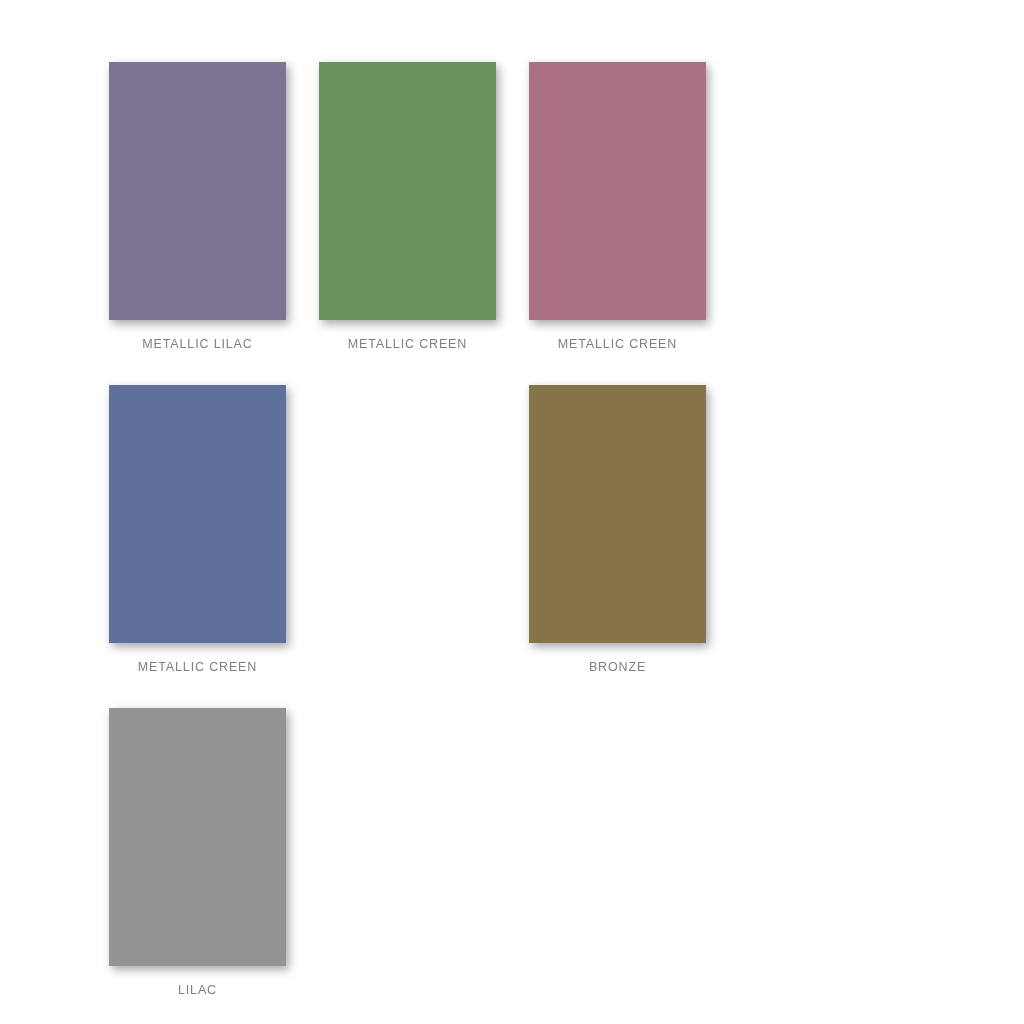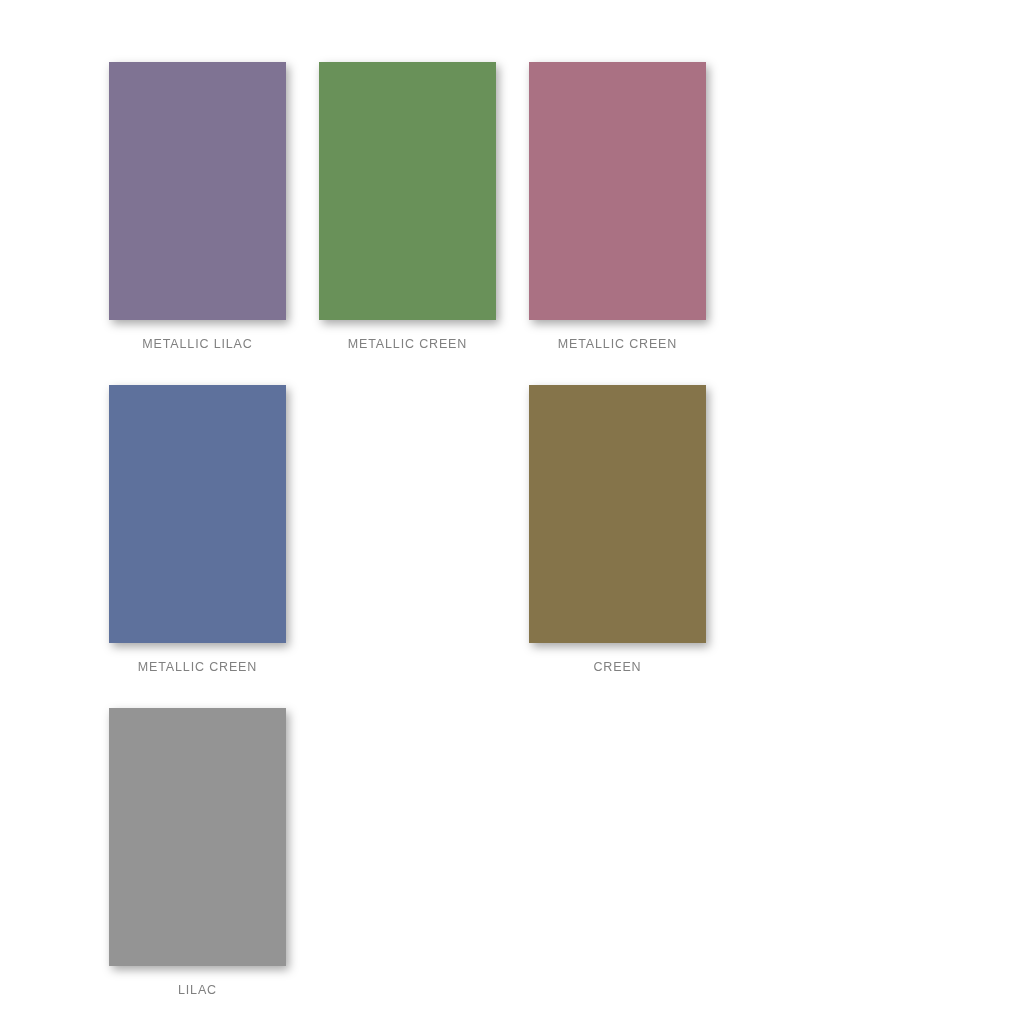--- a/index.html
+++ b/index.html
@@ -82,20 +82,20 @@
       <div class="swatch-cell">
         <div class="swatch-chip" style="background: rgb(170, 113, 131);"></div>
         <div class="swatch-label">METALLIC CREEN</div>
       </div>
       <div class="swatch-cell">
         <div class="swatch-chip" style="background: rgb(94, 113, 156);"></div>
         <div class="swatch-label">METALLIC CREEN</div>
       </div>
       <div class="swatch-cell offset-one">
         <div class="swatch-chip" style="background: rgb(133, 116, 74);"></div>
-        <div class="swatch-label">CREEN</div>
+        <div class="swatch-label">BRONZE</div>
       </div>
       <div class="swatch-cell">
         <div class="swatch-chip" style="background: rgb(148, 148, 148);"></div>
         <div class="swatch-label">LILAC</div>
       </div>
     </div>
 </div>
 
 </body></html>

